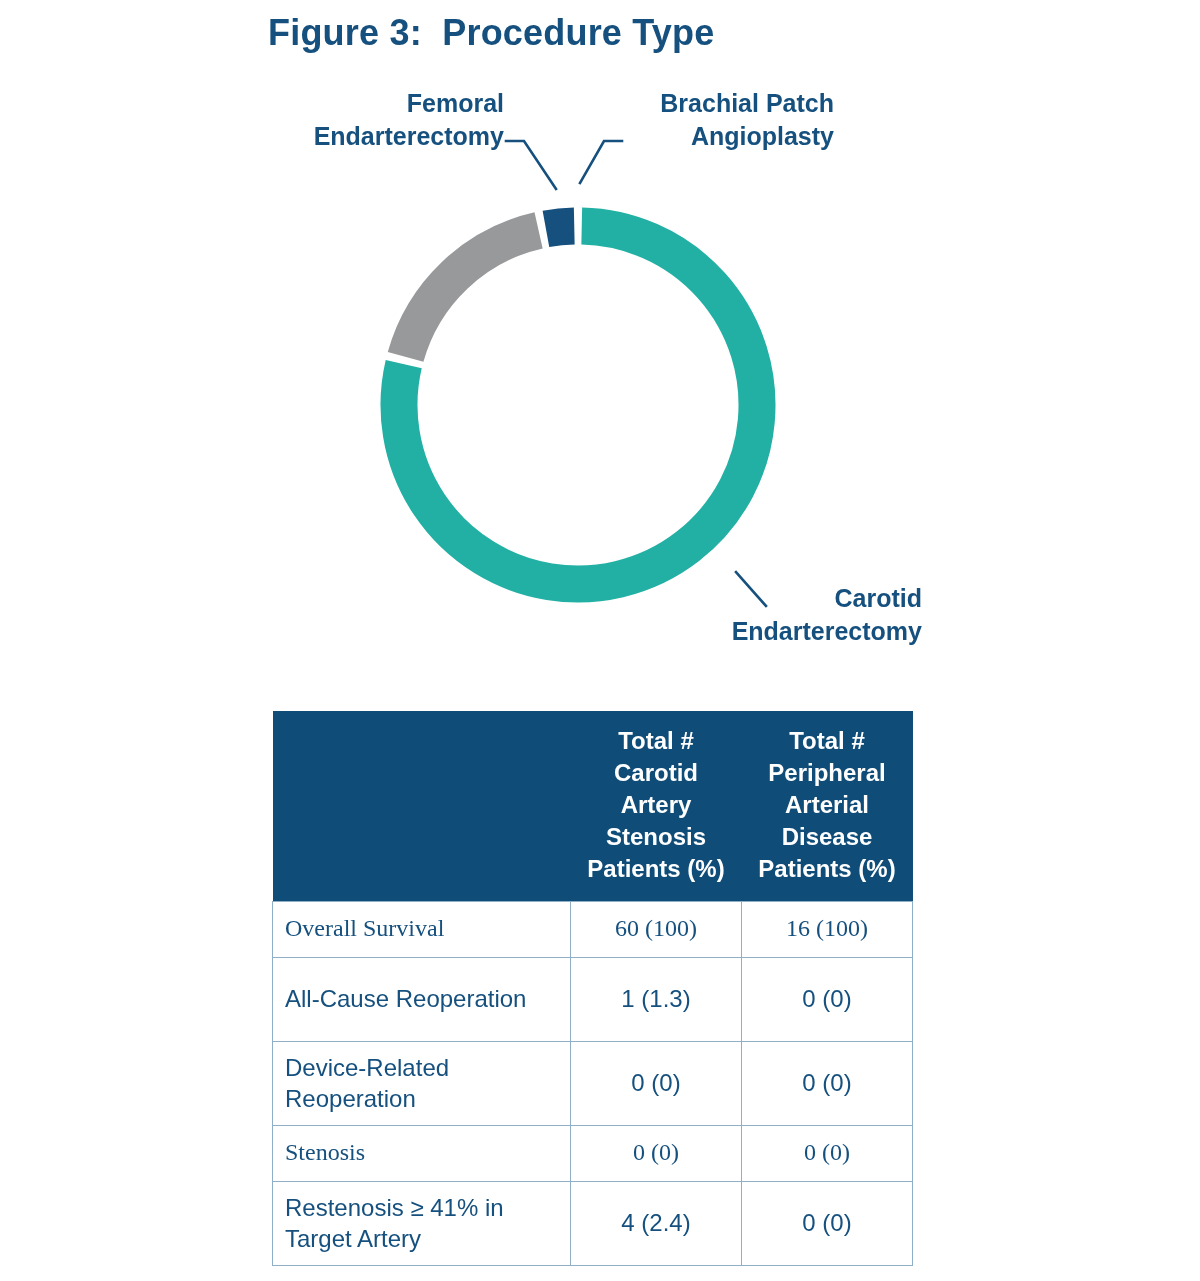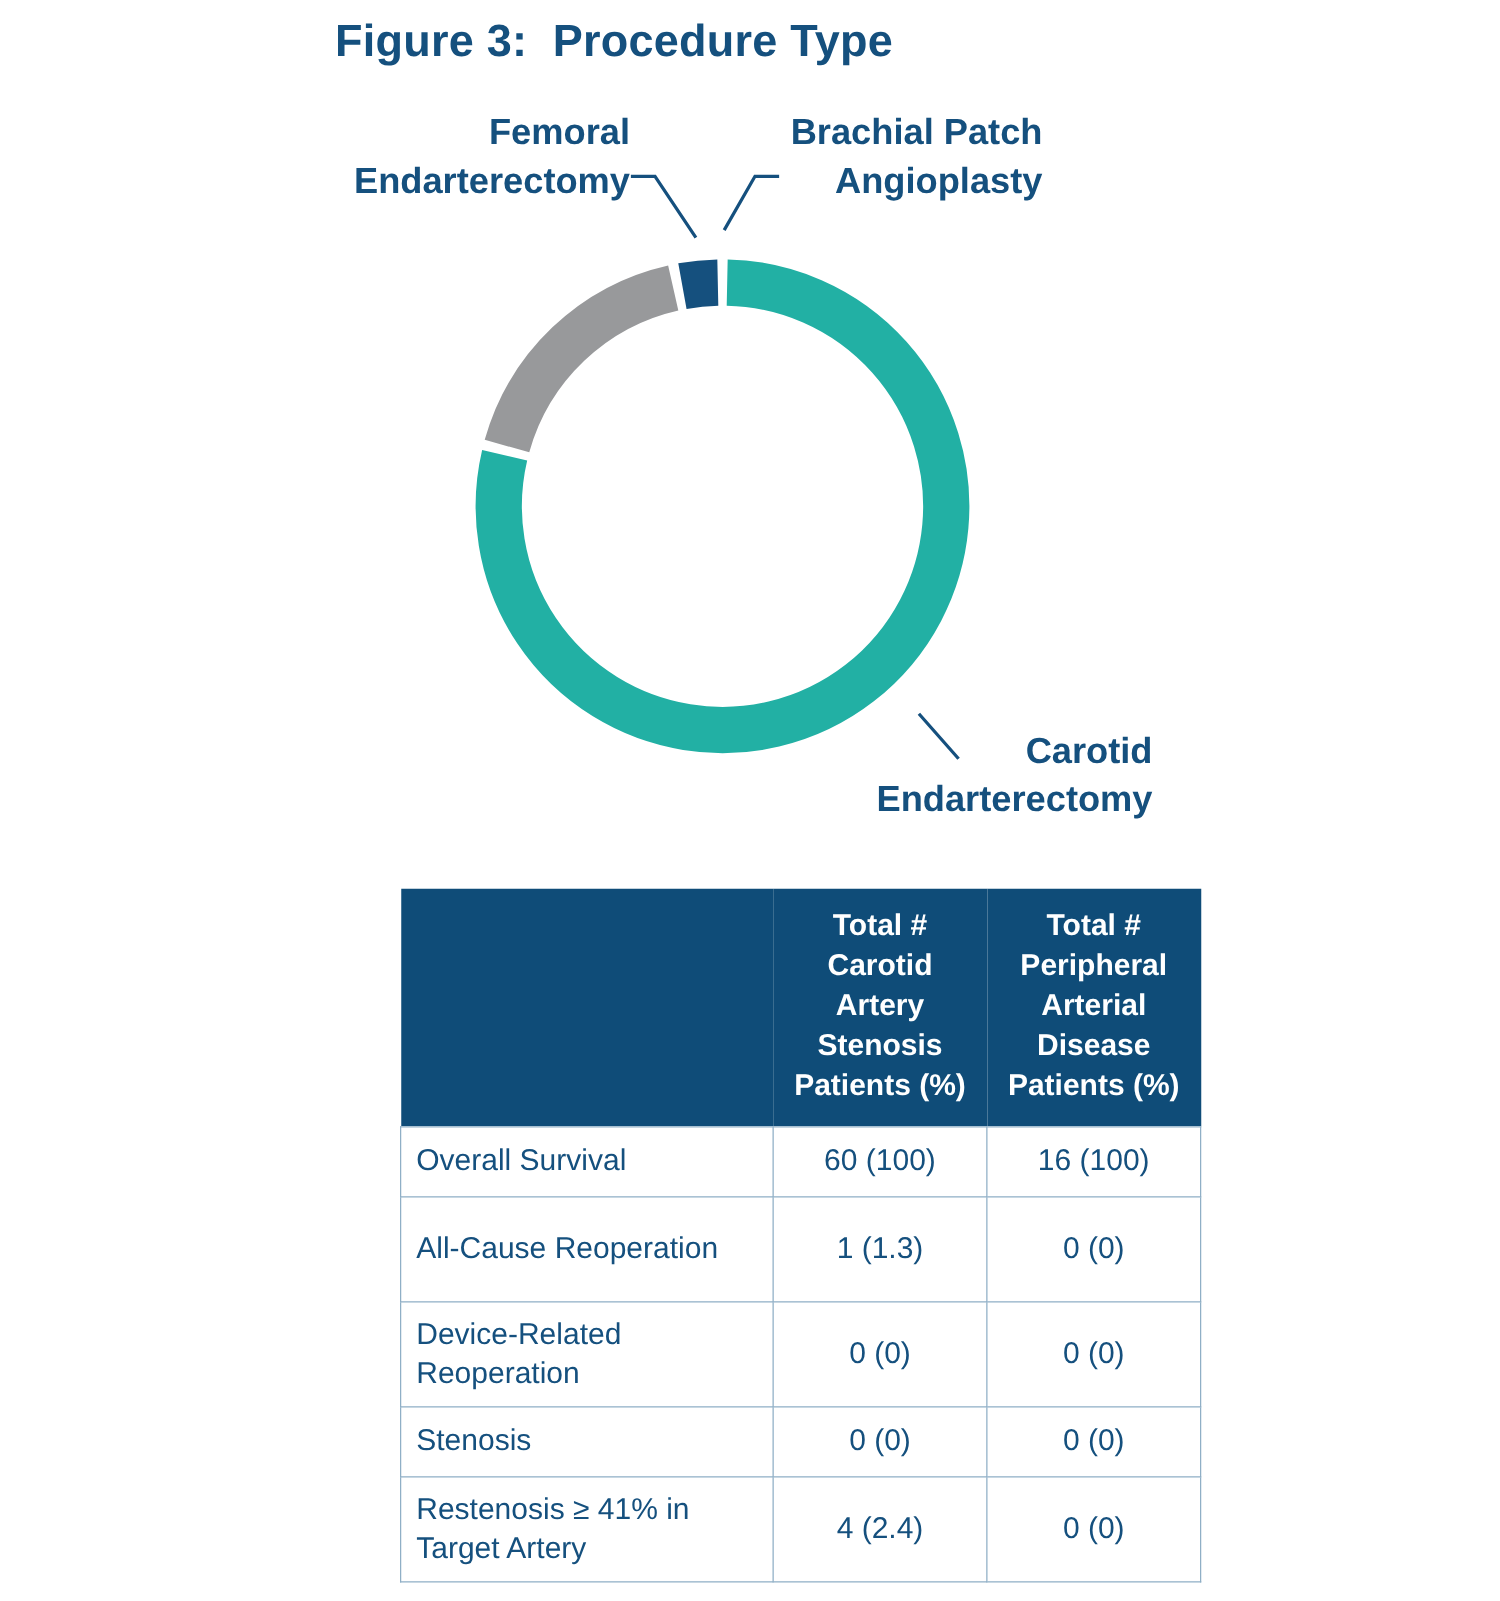--- a/index.html
+++ b/index.html
@@ -29,35 +29,34 @@
   .chart-area {
     position: absolute;
     left: 0; top: 60px;
     width: 1200px; height: 600px;
   }
   .donut-svg { position: absolute; left: 0; top: 0; }
 
   .callout {
     position: absolute;
     color: #15507E;
-    font-size: 29px;
+    font-size: 25px;
     font-weight: bold;
     line-height: 1.33;
     white-space: pre-line;
   }
   .callout.femoral  { left: 274px; top: 27px; width: 230px; text-align: right; }
   .callout.brachial { left: 584px; top: 27px; width: 250px; text-align: right; }
   .callout.carotid  { left: 660px; top: 522px; width: 262px; text-align: right; }
 
   
   .table-wrap {
     position: absolute;
     left: 272px; top: 711px;
     width: 640px;
-    margin-left: 48px;
   }
   table.data-table {
     width: 640px;
     border-collapse: collapse;
     table-layout: fixed;
   }
   table.data-table col.c0 { width: 298px; }
   table.data-table col.c1 { width: 171px; }
   table.data-table col.c2 { width: 171px; }
 
@@ -80,21 +79,21 @@
     color: #15507E;
     font-size: 24px;
     line-height: 1.3;
     padding: 10px 12px;
     vertical-align: middle;
     background: #ffffff;
   }
   tbody td.label-cell { text-align: left; }
   tbody td.num-cell { text-align: center; }
   tbody tr.tall td { height: 84px; }
-  tbody tr.short td { height: 56px; }
+  tbody tr.short td { height: 56px; font-family: Liberation Serif, serif; }
 </style>
 </head>
 <body>
 
 <div class="fig-title">Figure 3:  Procedure Type</div>
 
 <div class="chart-area">
 
   <svg class="donut-svg" width="1200" height="600" viewBox="0 0 1200 600">
 

